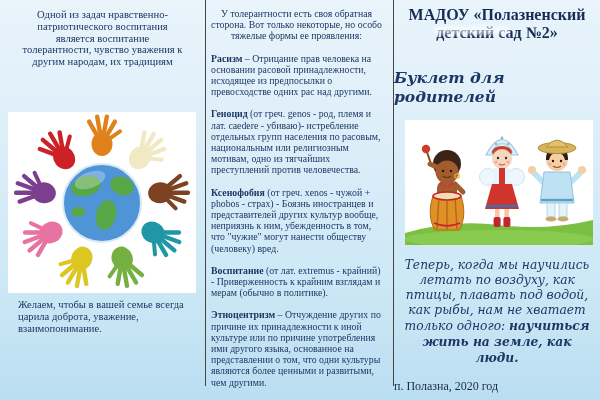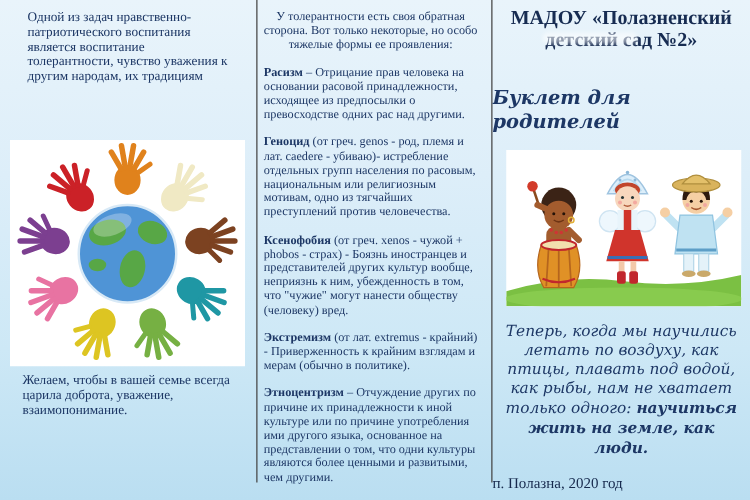--- a/index.html
+++ b/index.html
@@ -7,21 +7,21 @@
     position:relative;width:600px;height:400px;overflow:hidden;
     background:linear-gradient(180deg,#e9f4fb 0%,#ddeef9 35%,#cde8f6 70%,#badef1 100%);
     font-family:"Liberation Serif", serif;color:#1d3765;
   }
   .divider{position:absolute;top:0;width:1px;height:386px;background:#454545;}
   .col{position:absolute;top:0;height:400px;overflow:hidden;}
   .col1{left:0;width:205px;}
   .col2{left:206px;width:187px;}
   .col3{left:394px;width:206px;}
 
-  .c1-intro{margin:9px 22px 0 22px;font-size:10.6px;line-height:11.8px;}
+  .c1-intro{margin:9px 22px 0 22px;text-align:center;font-size:10.6px;line-height:11.8px;}
   .img-box{position:absolute;background:#ffffff;}
   .hands-box{left:8px;top:112px;width:188px;height:181px;}
   .c1-wish{position:absolute;top:299px;left:0;width:205px;text-align:left;font-size:10.6px;line-height:12px;padding:0 18px;box-sizing:border-box;}
 
   .c2-inner{padding:8px 11px 0 5px;font-size:9.8px;line-height:11.2px;}
   .c2-intro{text-align:center;margin:0 0 11px 0;}
   .def{margin:0 0 11px 0;text-align:left;}
   .def b{font-weight:bold;}
 
   .c3-org{margin-top:6px;text-align:center;font-weight:bold;font-size:16px;color:#172c52;}
@@ -83,21 +83,21 @@
   <div class="col col2">
     <div class="c2-inner">
       <p class="c2-intro">У толерантности есть своя обратная сторона. Вот только некоторые, но особо тяжелые формы ее проявления:</p>
 
       <p class="def"><b>Расизм</b><span> – Отрицание прав человека на основании расовой принадлежности, исходящее из предпосылки о превосходстве одних рас над другими.</span></p>
 
       <p class="def"><b>Геноцид</b><span> (от греч. genos - род, племя и лат. caedere - убиваю)- истребление отдельных групп населения по расовым, национальным или религиозным мотивам, одно из тягчайших преступлений против человечества.</span></p>
 
       <p class="def"><b>Ксенофобия</b><span> (от греч. xenos - чужой + phobos - страх) - Боязнь иностранцев и представителей других культур вообще, неприязнь к ним, убежденность в том, что "чужие" могут нанести обществу (человеку) вред.</span></p>
 
-      <p class="def"><b>Экстремизм</b><span> (от лат. extremus - крайний) - Приверженность к крайним взглядам и мерам (обычно в политике).</span></p>
+      <p class="def"><b>Воспитание</b><span> (от лат. extremus - крайний) - Приверженность к крайним взглядам и мерам (обычно в политике).</span></p>
 
       <p class="def"><b>Этноцентризм</b><span> – Отчуждение других по причине их принадлежности к иной культуре или по причине употребления ими другого языка, основанное на представлении о том, что одни культуры являются более ценными и развитыми, чем другими.</span></p>
     </div>
   </div>
 
   <div class="divider" style="left:393px"></div>
 
   <div class="col col3">
     <div class="c3-org">МАДОУ «Полазненский детский сад №2»</div>
     <div class="smudge"></div>

